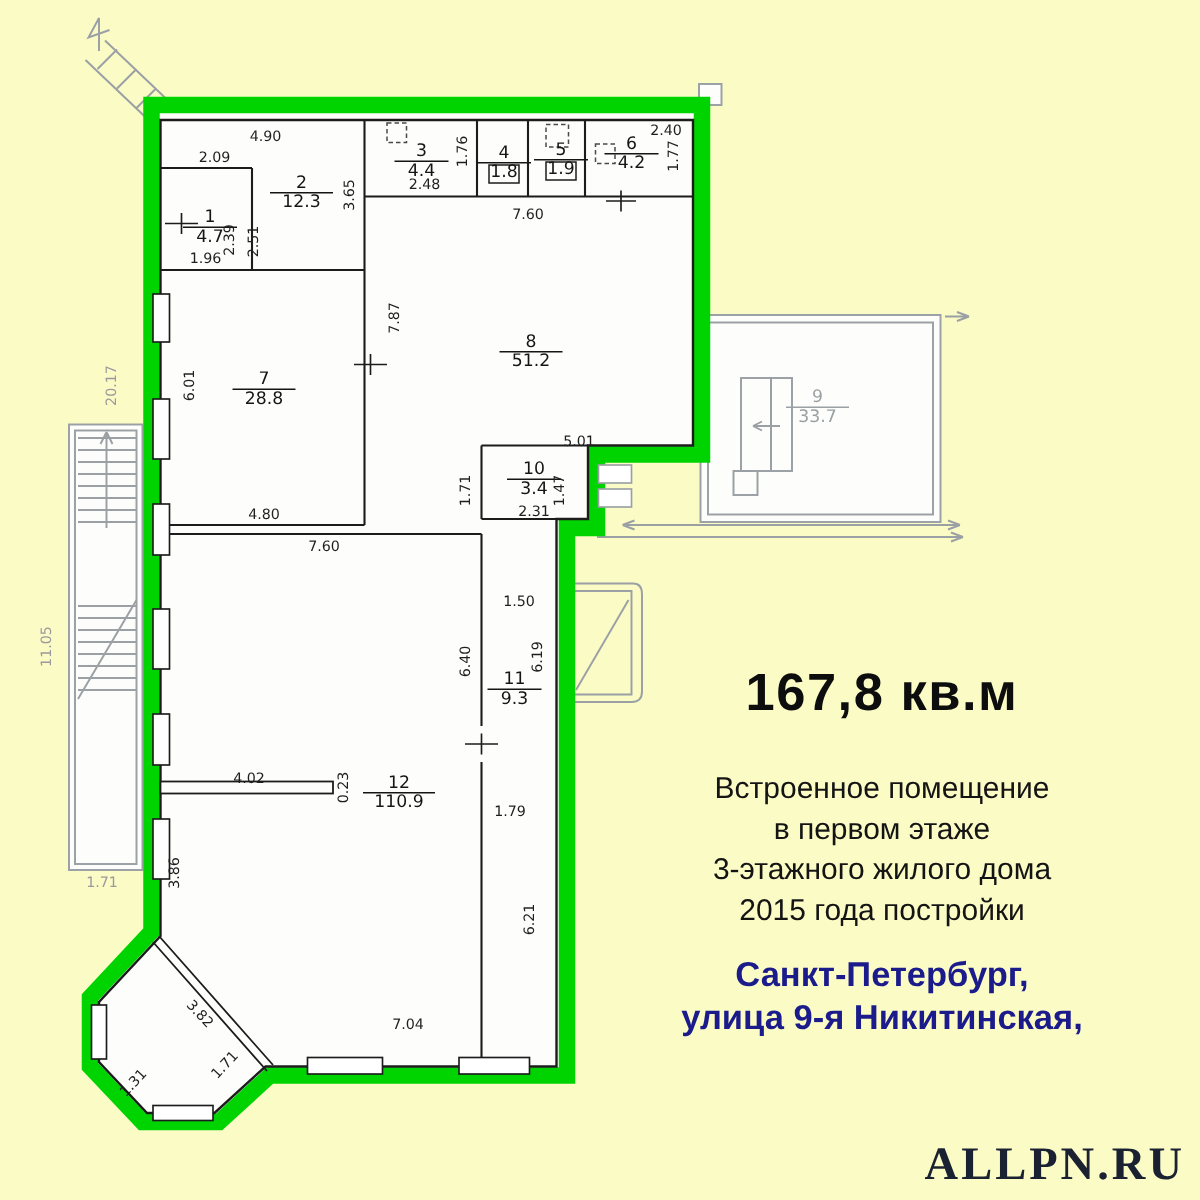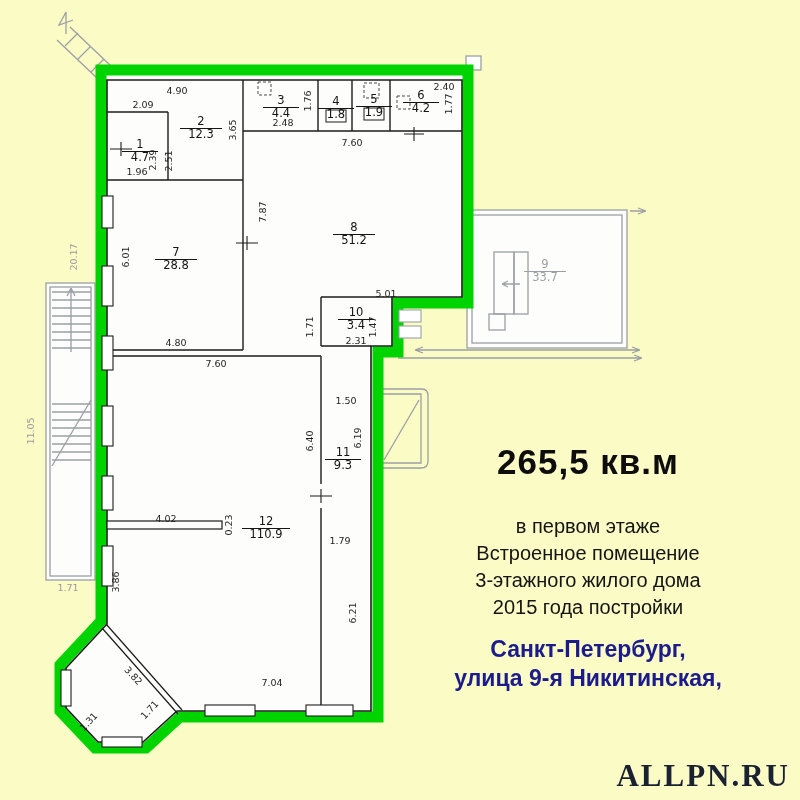--- a/index.html
+++ b/index.html
@@ -203,24 +203,24 @@
         <text transform="translate(91,724) rotate(-47)" class="dim">1.31</text>
         <text transform="translate(152,712) rotate(-47)" class="dim">1.71</text>
         <text transform="translate(77,257) rotate(-90)" class="dim gray">20.17</text>
         <text transform="translate(34,431) rotate(-90)" class="dim gray">11.05</text>
         <text transform="translate(68,591) rotate(0)" class="dim gray">1.71</text>
       </g>
   </svg>
 
   
   <div class="infobox">
-    <div class="area-title">265,5 кв.м</div>
+    <div class="area-title">167,8 кв.м</div>
     <div class="desc">
+      <div>Встроенное помещение</div>
       <div>в первом этаже</div>
-      <div>Встроенное помещение</div>
       <div>3-этажного жилого дома</div>
       <div>2015 года постройки</div>
     </div>
     <div class="address" id="address" style="color: rgb(27, 27, 140);">
       <div>Санкт-Петербург,</div>
       <div>улица 9-я Никитинская,</div>
     </div>
   </div>
 
   <div class="watermark">ALLPN.RU</div>

